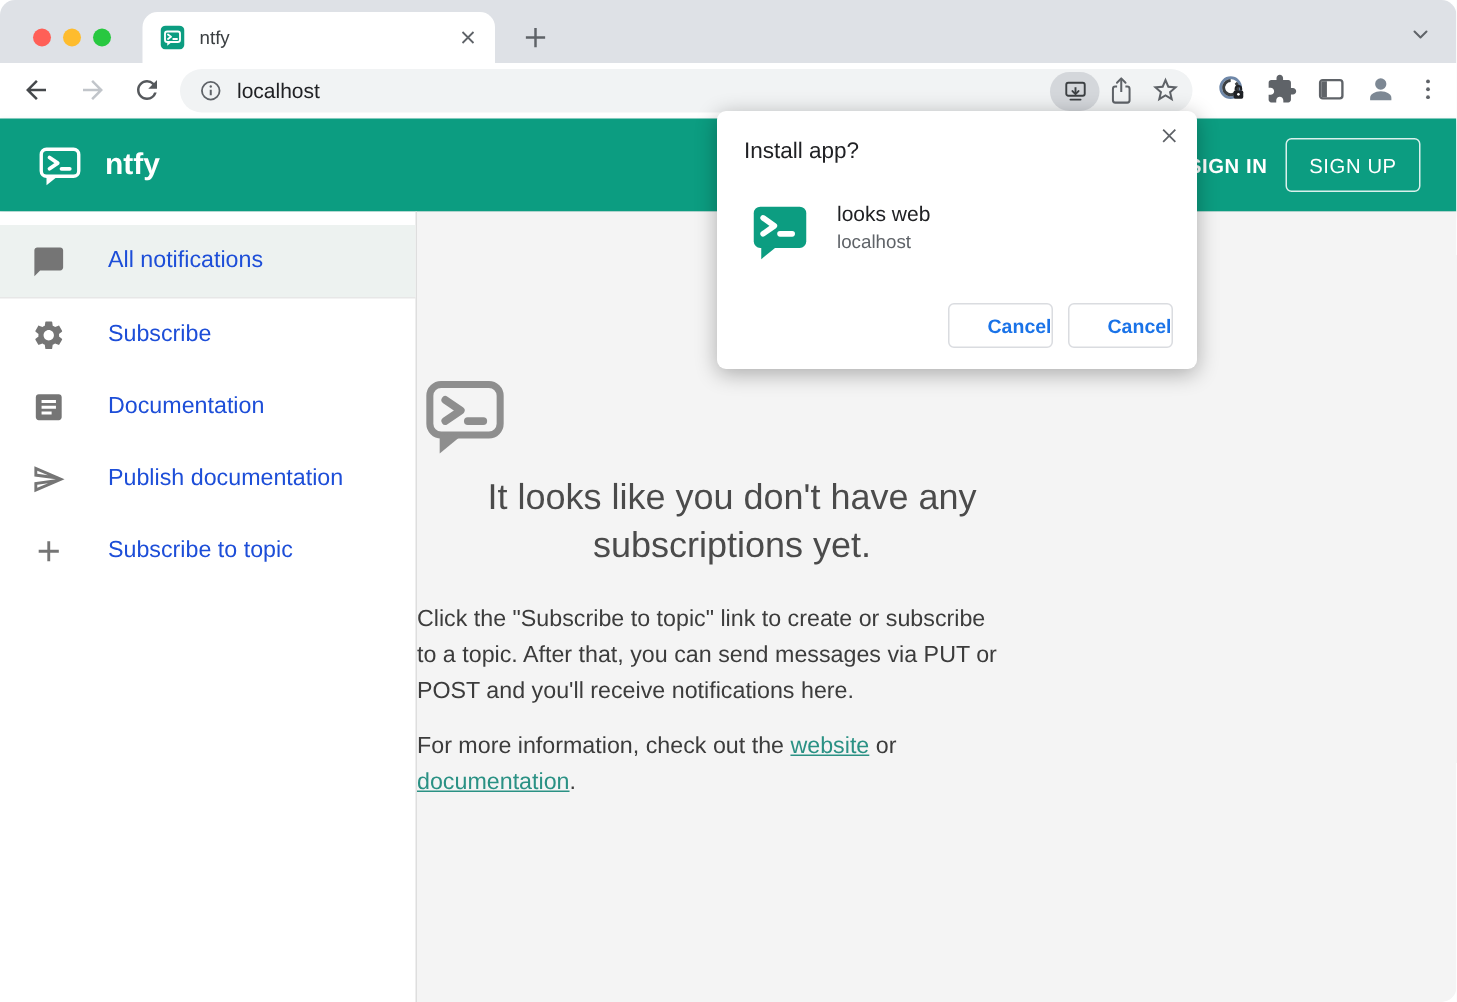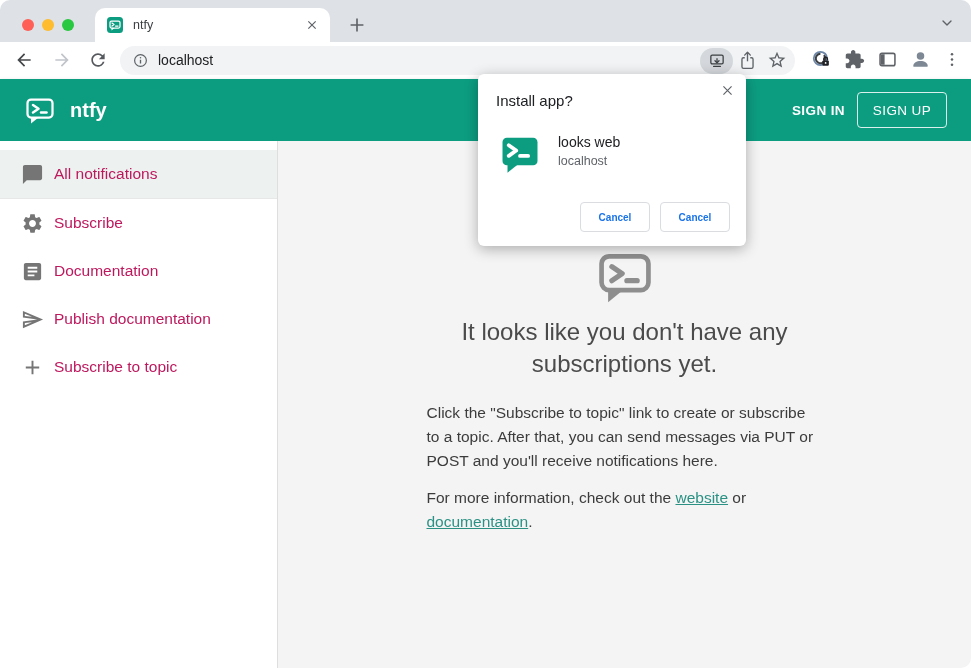--- a/index.html
+++ b/index.html
@@ -53,43 +53,43 @@
             border:1.5px solid rgba(255,255,255,.85); border-radius:4px; color:#fff;
             font-family:"Liberation Sans",sans-serif; font-size:13.5px; font-weight:normal;
             letter-spacing:.4px; cursor:pointer; }
 
   
   .app-body { position:absolute; top:141px; left:0; right:0; bottom:0; display:flex; }
   .sidebar { width:278px; background:#fff; border-right:1px solid #dedede; padding-top:9px; }
   .side-item { height:48px; display:flex; align-items:center; cursor:pointer; }
   .side-item.selected { background:#edf2f0; }
   .side-item .sicon { width:23px; height:23px; margin-left:21px; color:#757575; flex:none; }
-  .side-item .slabel { margin-left:10px; font-size:15.5px; color:#be185d; }
+  .side-item .slabel { margin-left:28px; font-size:15.5px; color:#1d4ed8; }
   .side-divider { height:1px; background:#e7e7e7; }
 
-  .main { flex:1; background:#f4f4f4; display:flex; flex-direction:column; align-items:center; }
+  .main { flex:1; background:#f4f4f4; display:flex; flex-direction:column; align-items:flex-start; }
   .big-logo { width:64px; height:60px; color:#8e8e8e; margin-top:105px; }
   .empty-title { width:420px; margin-top:10px; text-align:center; font-size:24px;
                  line-height:32px; color:#4b4b4b; font-weight:normal; }
   .para { width:396px; margin-top:21px; font-size:15.5px; line-height:24px; color:#3c3c3c; }
   .para.second { margin-top:13px; }
   .tlink { color:#2a9184; text-decoration:underline; cursor:pointer; }
 
   
-  .dialog { position:absolute; left:478px; top:74px; width:268px; height:172px; background:#fff;
+  .dialog { position:absolute; left:478px; top:74px; width:320px; height:172px; background:#fff;
             border-radius:6px; box-shadow:0 3px 14px rgba(0,0,0,.3); z-index:20; }
   .dlg-title { position:absolute; left:18px; top:18px; font-size:15px; color:#202124; }
   .dlg-close { position:absolute; right:11px; top:9px; width:15px; height:15px; color:#5f6368; cursor:pointer; }
   .dlg-appicon { position:absolute; left:22px; top:60px; width:40px; height:40px; }
   .dlg-appname { position:absolute; left:80px; top:60px; font-size:14px; color:#202124; }
   .dlg-origin  { position:absolute; left:80px; top:80px; font-size:12.5px; color:#5f6368; }
   .dlg-actions { position:absolute; right:16px; bottom:14px; display:flex; gap:10px; }
   .dlg-btn { min-width:70px; height:30px; background:#fff; border:1px solid #dadce0;
              border-radius:4px; color:#1a73e8; font-family:"Liberation Sans",sans-serif;
-             font-size:10px; font-weight:bold; cursor:pointer; }
+             font-size:13px; font-weight:bold; cursor:pointer;text-align:right; }
   svg { display:block; }
 </style>
 </head>
 <body>
 
 <div class="window">
 
   <div class="tabstrip">
     <div class="traffic t-red"></div>
     <div class="traffic t-yellow"></div>

